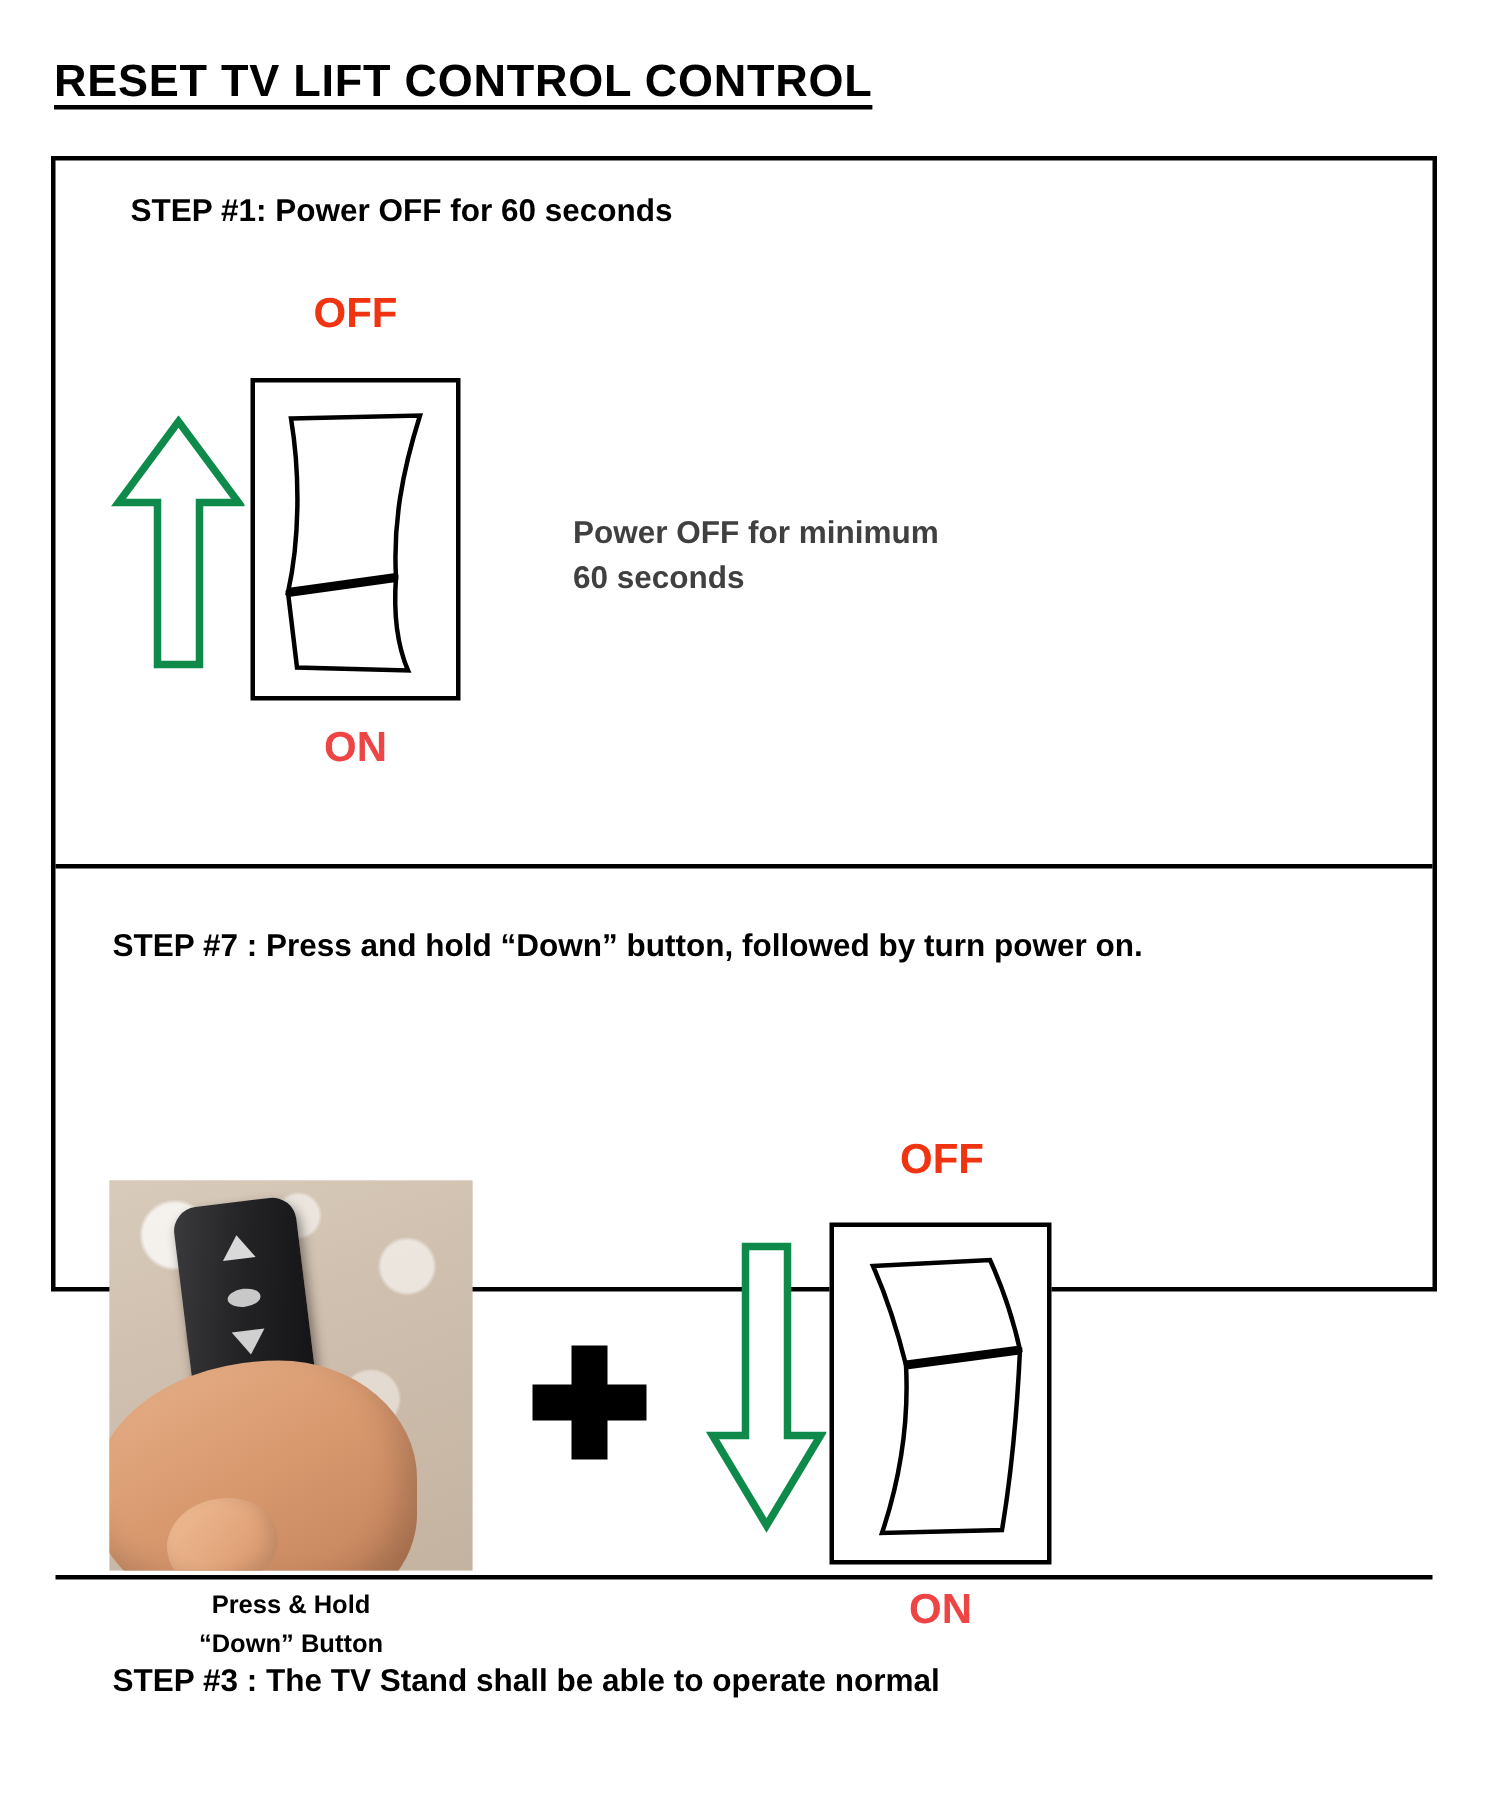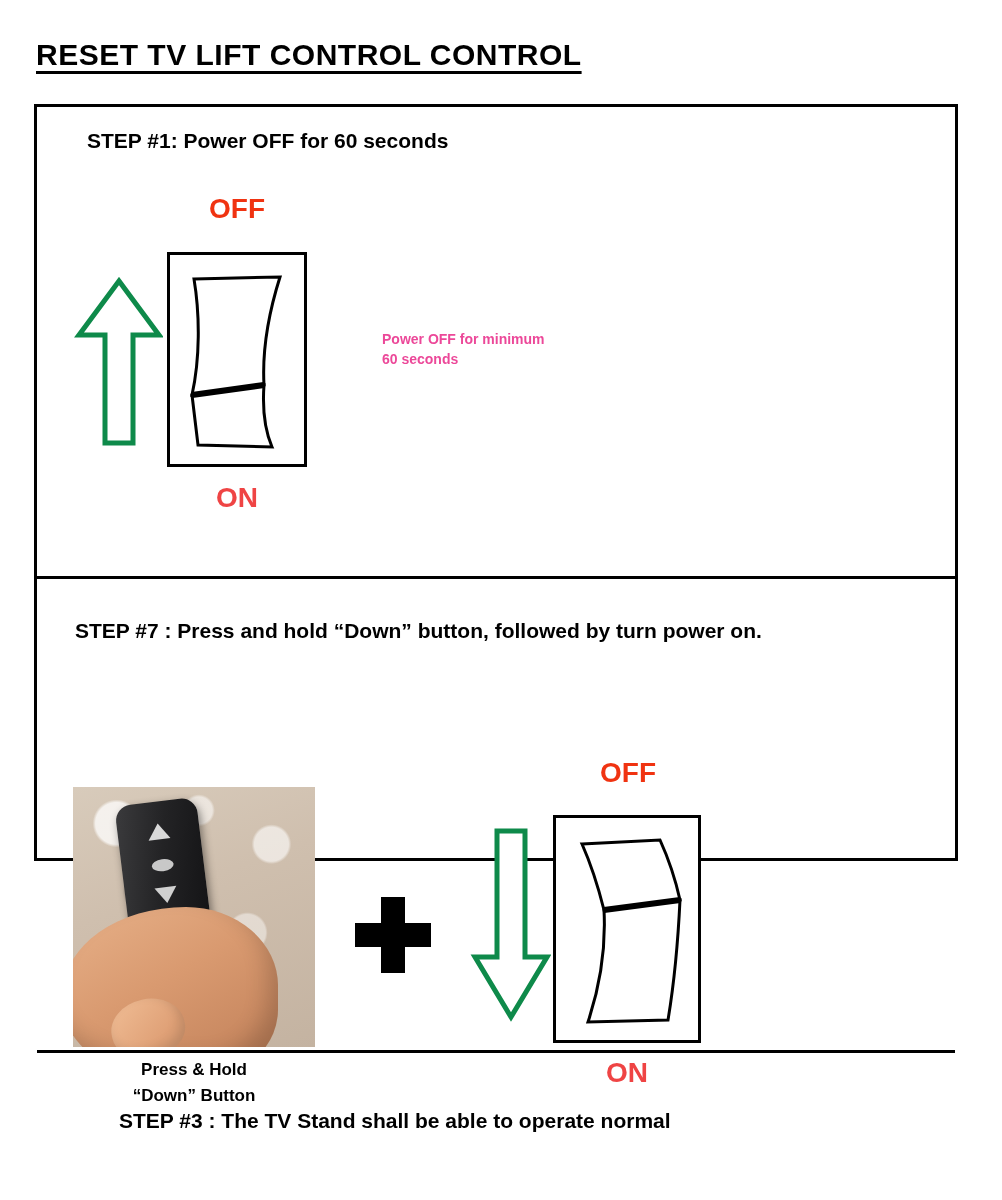--- a/index.html
+++ b/index.html
@@ -52,21 +52,21 @@
   .panel-3 { top: 946px; height: 119px; }
 
   .step-heading {
     position: absolute;
     font-size: 21px;
     font-weight: bold;
     white-space: nowrap;
   }
   .panel-1 .step-heading { left: 50px; top: 22px; }
   .panel-2 .step-heading { left: 38px; top: 40px; }
-  .panel-3 .step-heading { left: 38px; top: 56px; margin-left: 44px; }
+  .panel-3 .step-heading { left: 38px; top: 56px; }
 
   
   .switch-group { position: absolute; }
 
   .switch-label {
     position: absolute;
     font-size: 28px;
     font-weight: bold;
     white-space: nowrap;
     text-align: center;
@@ -81,24 +81,25 @@
     box-sizing: border-box;
   }
   .rocker-svg { position: absolute; }
 
   
   .arrow-svg { position: absolute; }
 
   
   .note-text {
     position: absolute;
-    color: #ec4899;
-    font-size: 14px;
+    color: #404040;
+    font-size: 21px;
     font-weight: bold;
     line-height: 1.45;
+    margin-top: 12px;
   }
 
   
   .photo {
     position: absolute;
     left: 36px;
     top: 208px;
     width: 242px;
     height: 260px;
     overflow: hidden;

